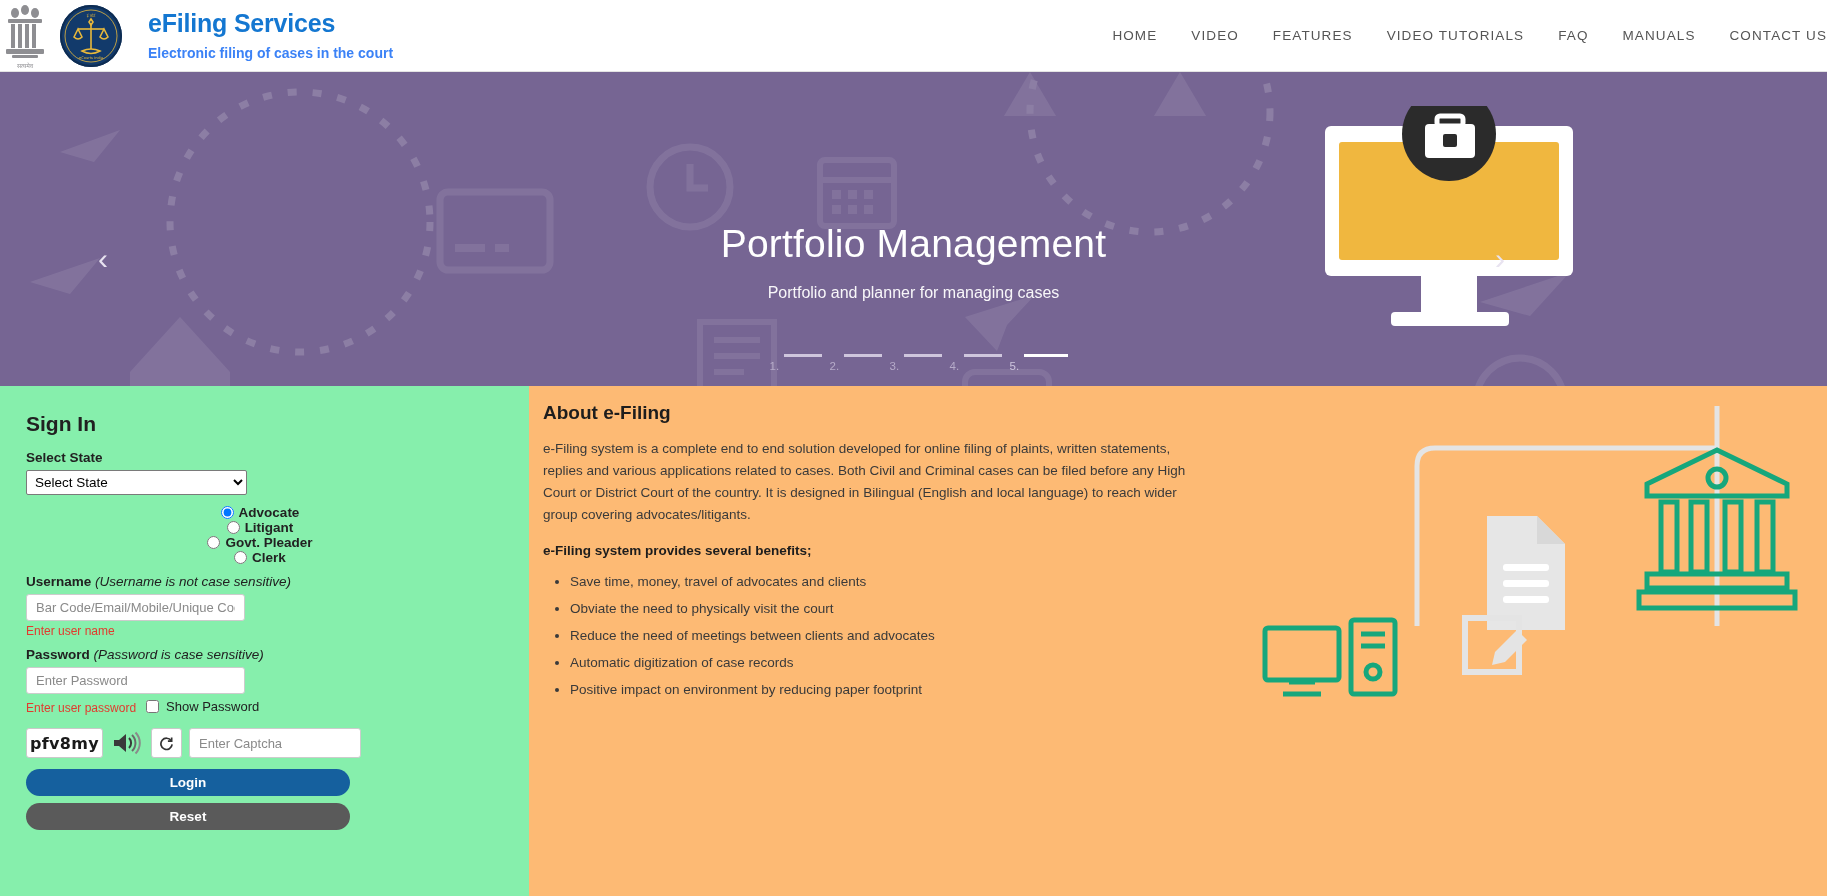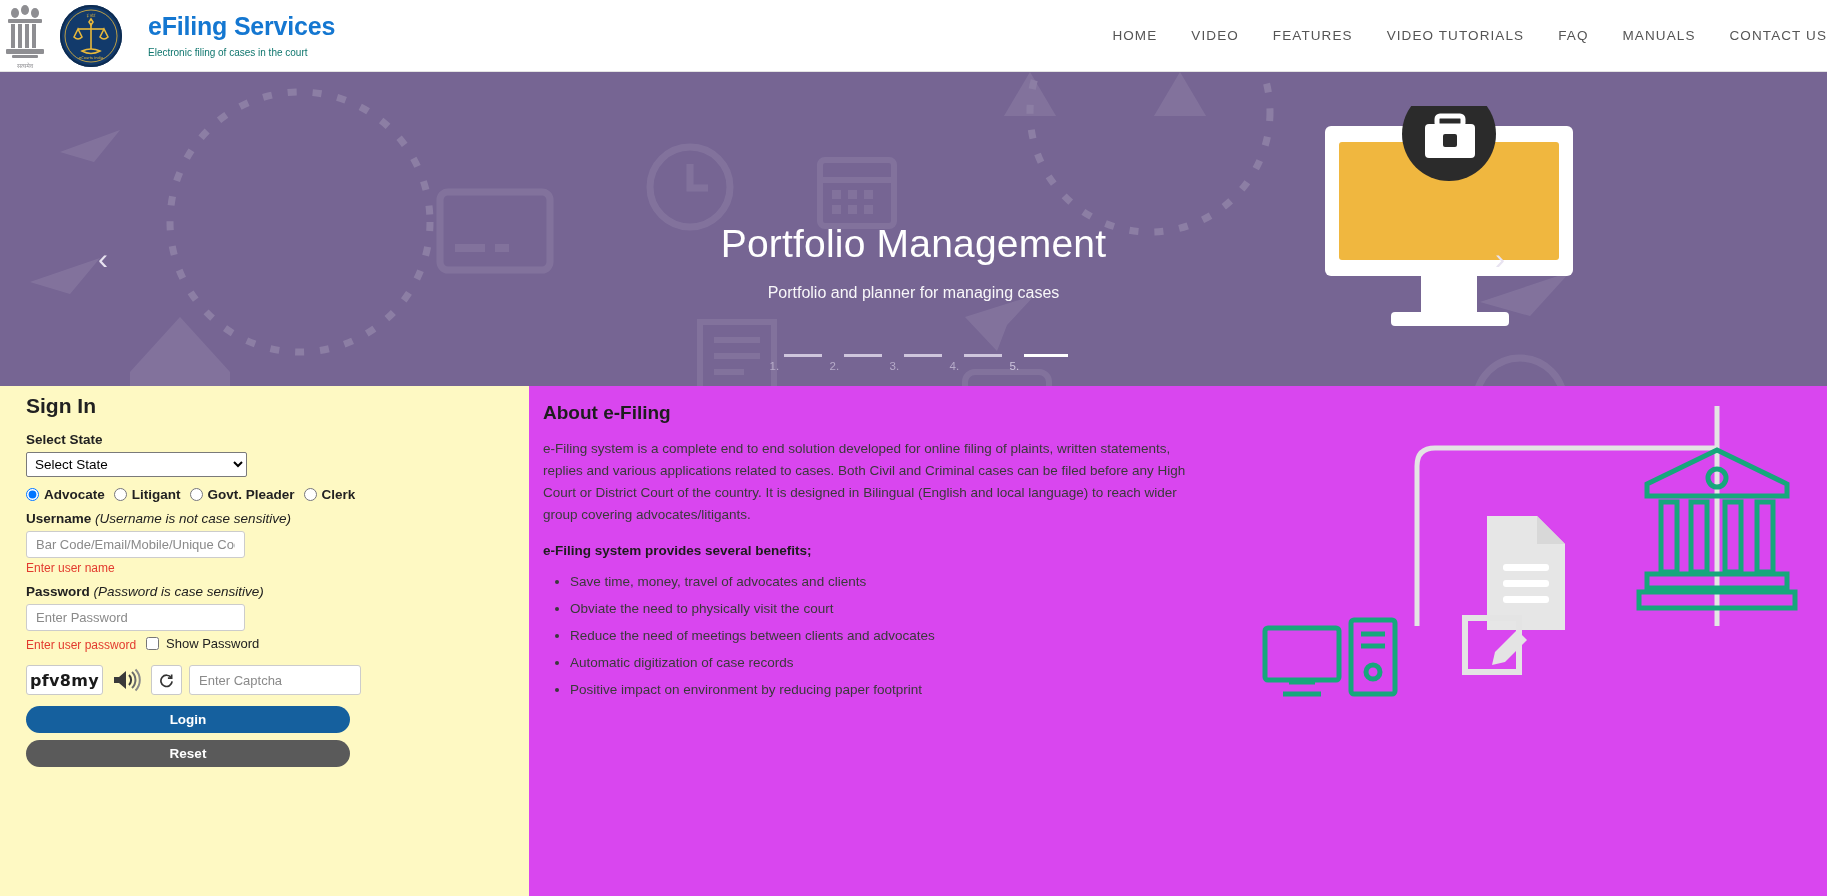--- a/index.html
+++ b/index.html
@@ -23,21 +23,21 @@
     width:62px; height:62px; border-radius:50%;
     background:#123a6b; margin-left:12px; flex:0 0 auto;
     display:flex; align-items:center; justify-content:center;
     box-shadow:0 0 0 2px #0d2c52 inset;
   }
   .brand { margin-left:26px; }
   .brand-title {
     font-size:25px; font-weight:bold; color:#1477d1; line-height:1.1;
     letter-spacing:-0.2px;
   }
-  .brand-sub { font-size:10px; font-weight:normal; color:#0f766e; margin-top:7px; }
+  .brand-sub { font-size:14px; font-weight:bold; color:#3b82f6; margin-top:7px; }
   .nav {
     margin-left:auto; display:flex; align-items:center; gap:34px;
     padding-right:0px; font-size:13.5px; color:#555; letter-spacing:1.1px;
     white-space:nowrap; overflow:hidden; max-width:800px;
   }
   .nav a { color:#555; text-decoration:none; }
 
   
   .hero {
     position:absolute; top:72px; left:0; width:1827px; height:314px;
@@ -64,31 +64,31 @@
   .dot { width:60px; display:flex; flex-direction:column; align-items:flex-start; }
   .dot .bar { width:38px; height:3px; background:#cfc6dd; margin-left:14px; }
   .dot.active .bar { background:#ffffff; height:3px; width:44px; }
   .dot .num { font-size:11.5px; color:#b6abc9; margin-top:3px; }
   .dot.active .num { color:#cdc4dd; }
 
   
   .main { position:absolute; top:386px; left:0; width:1827px; height:510px; }
   .signin {
     position:absolute; left:0; top:0; width:529px; height:510px;
-    background:#fef9c3; padding:8px 26px 0 26px;
+    background:#86efac; padding:26px 26px 0 26px;
   }
   .signin h2 { font-size:21px; margin:0 0 14px 0; color:#212121; font-weight:bold; }
   .lbl { font-size:13.5px; font-weight:bold; color:#212121; margin-bottom:5px; }
   .lbl .hint { font-weight:normal; font-style:italic; }
   select.state {
     width:221px; height:25px; font-size:13.5px; padding:2px 4px;
     border:1px solid #7a7a7a; background:#fff; font-family:"Liberation Sans", sans-serif;
     border-radius:2px;
   }
-  .radios { display:flex; align-items:center; gap:0px; margin:10px 0 8px 0; font-size:13.5px; font-weight:bold; }
+  .radios { display:flex; align-items:center; gap:0px; margin:10px 0 8px 0; font-size:13.5px; font-weight:bold;flex-direction:column; }
   .radios label { display:flex; align-items:center; margin-right:9px; cursor:pointer; }
   .radios input { margin:0 5px 0 0; }
   .txt {
     width:219px; height:27px; border:1px solid #ccc; border-radius:3px;
     padding:4px 9px; font-size:13px; background:#fff; color:#222;
     font-family:"Liberation Sans", sans-serif;
   }
   .txt::placeholder { color:#8a8a8a; }
   .err { color:#e23a2e; font-size:12px; margin-top:3px; }
   .errrow { display:flex; align-items:center; gap:6px; margin-top:3px; }
@@ -115,21 +115,21 @@
   .btn {
     border:none; border-radius:15px; padding:6px 17px; font-size:13.5px;
     font-weight:bold; color:#fff; cursor:pointer; font-family:"Liberation Sans", sans-serif;
   }
   .btn.login { background:#15609e; }
   .btn.reset { background:#5a5a5a; }
   .links { width:324px; text-align:right; margin-top:9px; }
   .links a { display:block; font-size:13.5px; color:#1a1a1a; text-decoration:underline; margin-bottom:8px; }
 
   
-  .about { position:absolute; left:529px; top:0; right:0; height:510px; background:#d946ef; padding:16px 0 0 14px; }
+  .about { position:absolute; left:529px; top:0; right:0; height:510px; background:#fdba74; padding:16px 0 0 14px; }
   .about h3 { font-size:19px; margin:0 0 14px 0; color:#1d1d1d; font-weight:bold; }
   .about p { font-size:13.5px; line-height:1.62; color:#3a3a3a; margin:0 0 18px 0; max-width:645px; }
   .about .bold-line { font-size:13.5px; font-weight:bold; color:#1d1d1d; margin:0 0 14px 0; }
   .about ul { margin:0; padding-left:27px; }
   .about li { font-size:13.5px; color:#3a3a3a; line-height:1.55; margin-bottom:6px; }
 
   .illus { position:absolute; right:0px; top:20px; width:580px; height:320px; pointer-events:none; }
 </style>
 </head>
 <body>

